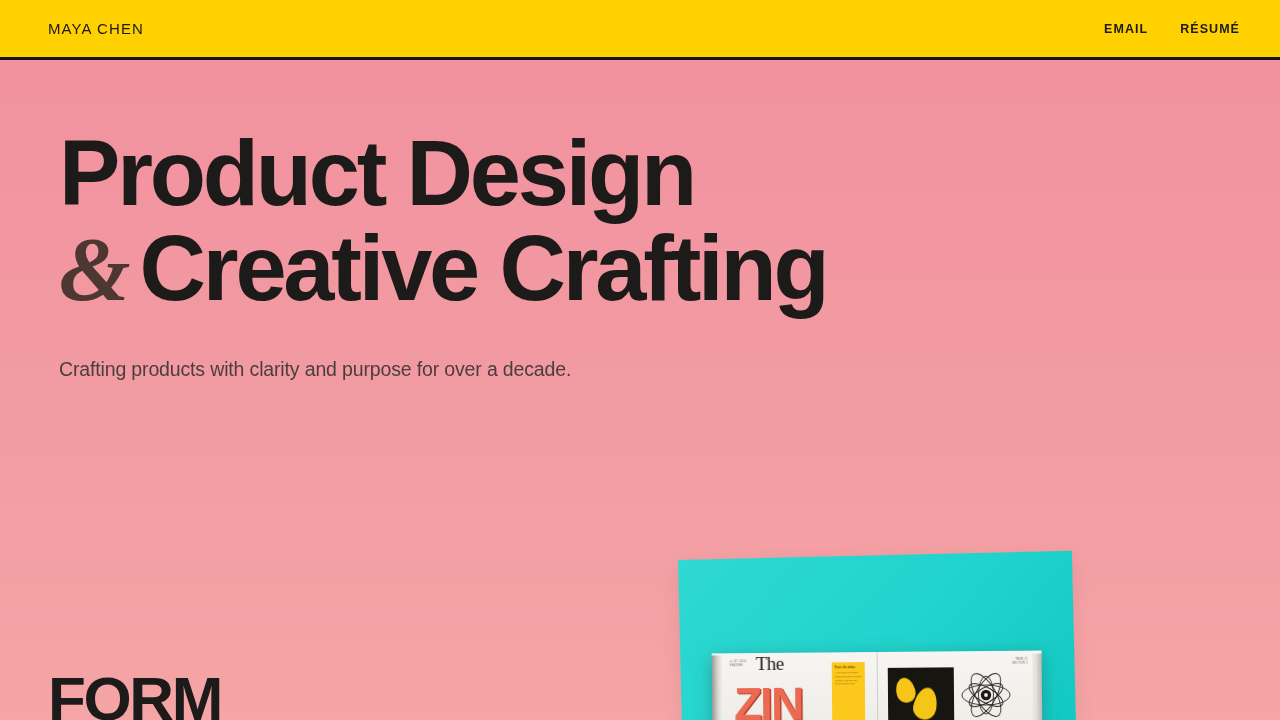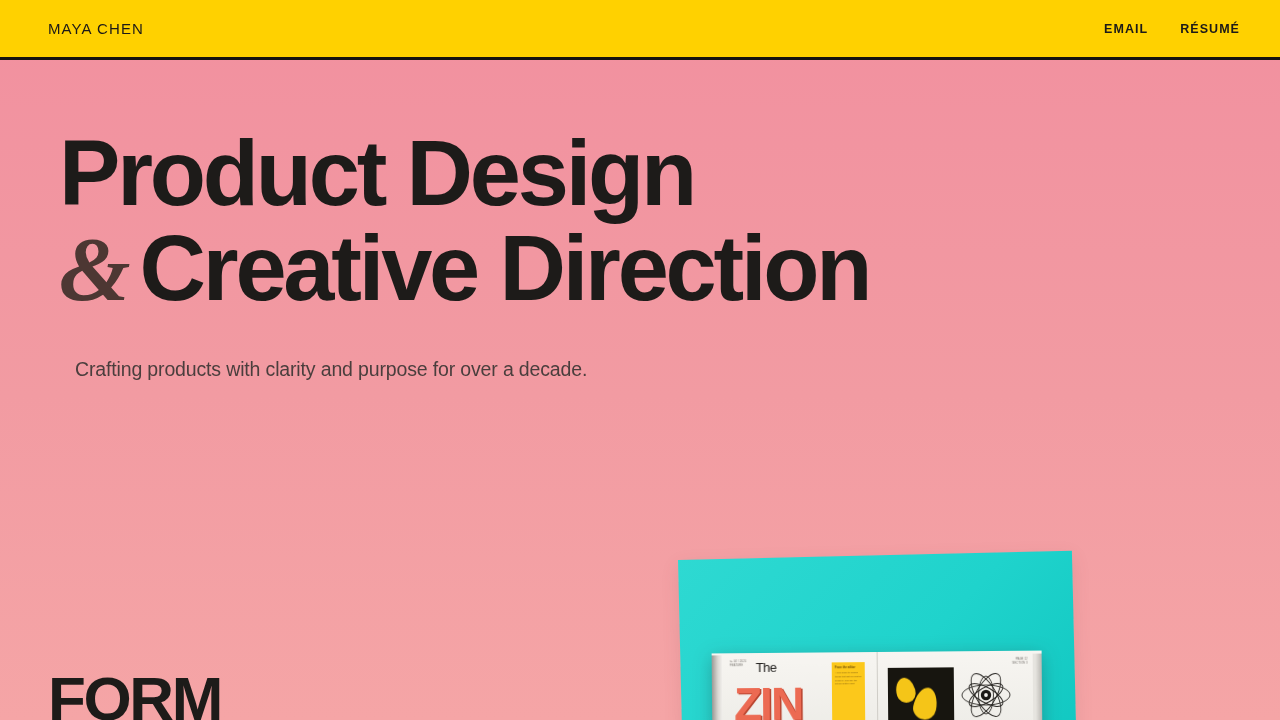--- a/index.html
+++ b/index.html
@@ -69,21 +69,21 @@
     padding-right:10px;
   }
 
   #hero-sub {
     margin-top:38px;
     font-size:19.5px;
     line-height:1.66;
     color:#4a3e3d;
     letter-spacing:-0.15px;
   }
-  #hero-sub div { white-space:nowrap;margin-left:16px; }
+  #hero-sub div { white-space:nowrap; }
 
   
   #section-heading {
     position:absolute;
     left:48px; top:668px;
     font-size:62px;
     font-weight:bold;
     letter-spacing:-2.4px;
     line-height:1;
     color:#1d1b19;
@@ -136,23 +136,23 @@
   .micro-label {
     position:absolute;
     font-size:2.6px; letter-spacing:.2px;
     color:#6e6a66; line-height:1.45;
     white-space:pre-line;
   }
   #left-micro  { left:18px; top:7px; }
   #right-micro { right:14px; top:7px; text-align:right; }
 
   #the-word {
-    position:absolute; left:44px; top:7px;
-    font-family:Liberation Sans, sans-serif;
-    font-size:13px; color:#23211f;
+    position:absolute; left:44px; top:0;
+    font-family:Liberation Serif, serif;
+    font-size:19px; color:#23211f;
     letter-spacing:-0.6px;
   }
   #zine-word {
     position:absolute; left:22px; top:28px;
     font-size:46px; font-weight:bold;
     letter-spacing:-2px;
     color:#ec6a52;
     text-shadow:1.5px 1.5px 0 #b8442f;
     line-height:1;
   }
@@ -196,21 +196,21 @@
   <header id="site-header">
     <div id="brand">MAYA CHEN</div>
     <nav id="nav">
       <a class="nav-link">EMAIL</a>
       <a class="nav-link">RÉSUMÉ</a>
     </nav>
   </header>
 
   <div id="hero">
     <h1 class="headline">Product Design</h1>
-    <h1 class="headline headline-line2"><span id="amp">&amp;</span><span>Creative Direction</span></h1>
+    <h1 class="headline headline-line2"><span id="amp">&amp;</span><span>Creative Crafting</span></h1>
 
     <div id="hero-sub">
       <div>Crafting products with clarity and purpose for over a decade.</div>
     </div>
   </div>
 
   <div id="section-heading">FORM</div>
 
   <div id="photo-block">
     <div id="teal-card"></div>

